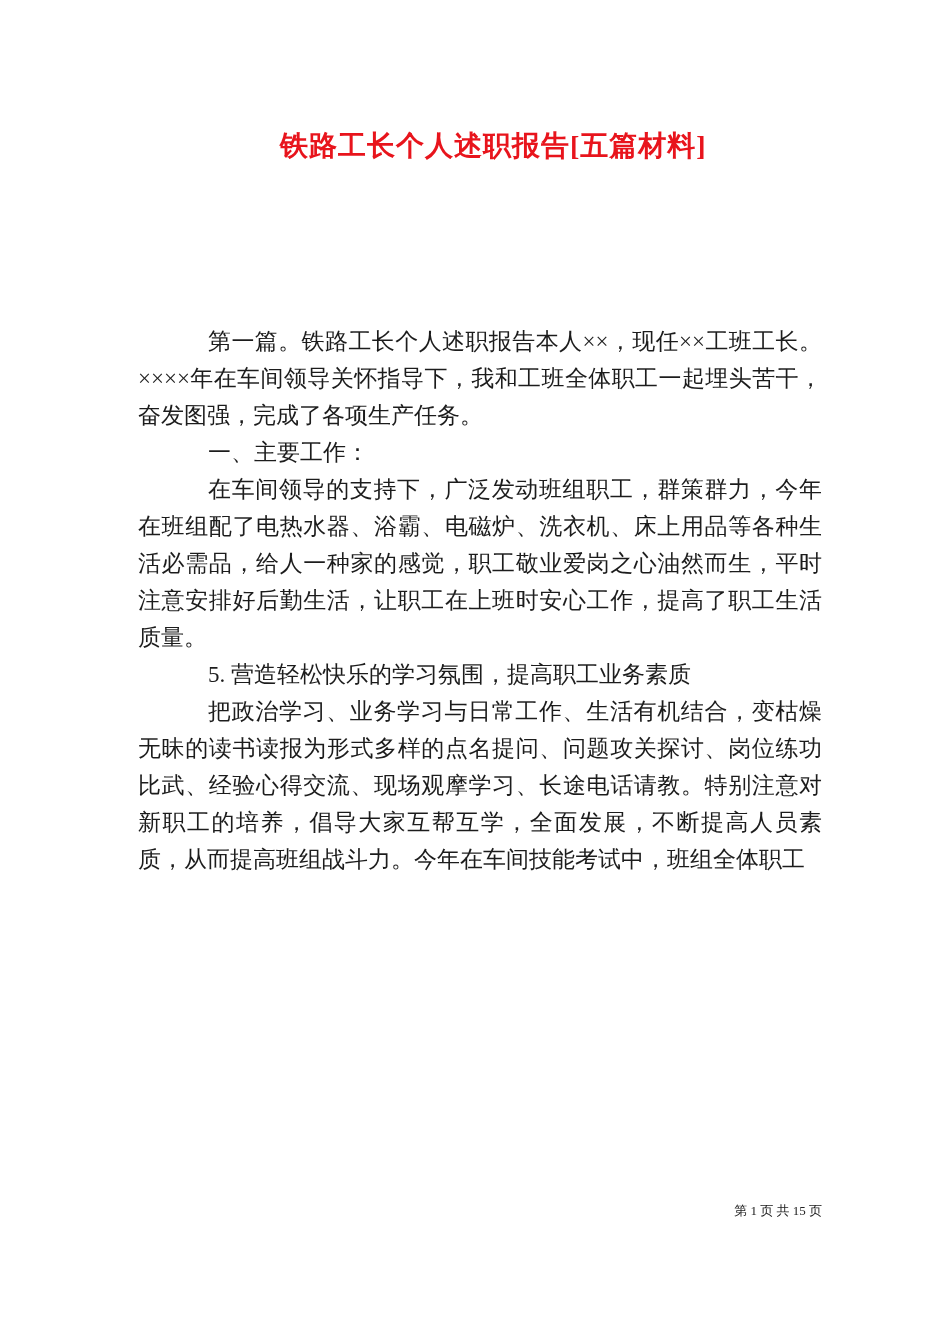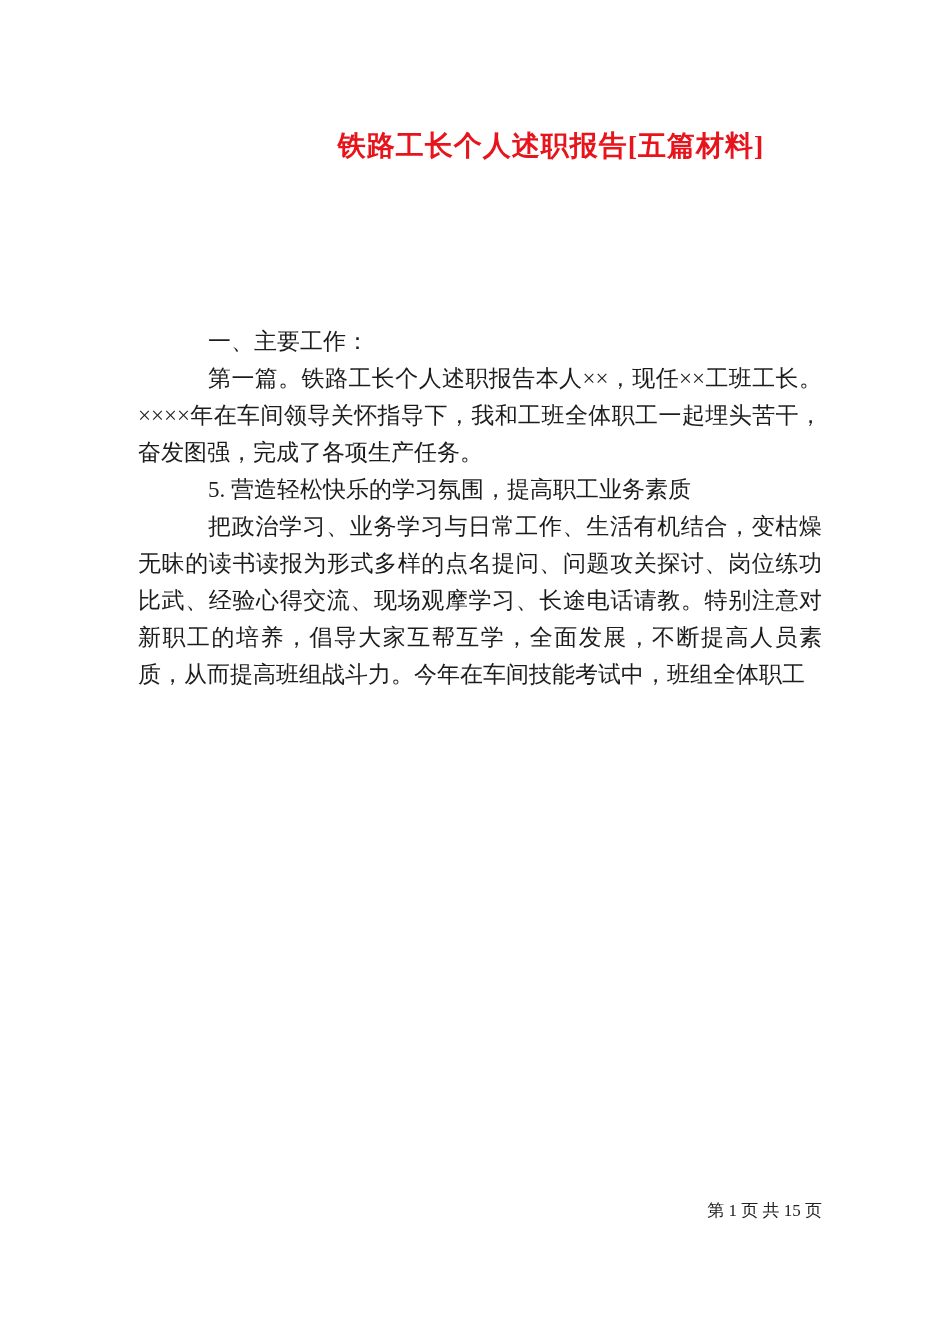--- a/index.html
+++ b/index.html
@@ -16,21 +16,20 @@
     color: #1c1c1c;
     overflow: hidden;
   }
   .doc-title {
     position: absolute;
     top: 127px;
     left: 138px;
     right: 128px;
     margin: 0;
     padding-left: 142px;   
-    text-align: center;
     font-size: 28px;
     line-height: 38px;
     font-weight: bold;
     letter-spacing: 1px;
     white-space: nowrap;
   }
   .doc-body {
     position: absolute;
     top: 323px;
     left: 138px;
@@ -41,36 +40,37 @@
   }
   .para {
     margin: 0;
     padding: 0;
     text-indent: 70px;
   }
   .page-footer {
     position: absolute;
     top: 1199px;
     right: 128px;
-    font-size: 17px;
+    font-size: 13px;
     line-height: 24px;
     color: #222222;
     font-family: "Liberation Serif", "DejaVu Serif", serif;
   }
 </style>
 </head>
 <body>
 
 <div class="page">
 
   <h1 class="doc-title" style="color: rgb(232, 20, 28);">铁路工长个人述职报告[五篇材料]</h1>
 
   <div class="doc-body" style="color: rgb(28, 28, 28);">
+    <p class="para">第一篇。铁路工长个人述职报告本人××，现任××工班工长。××××年在车间领导关怀指导下，我和工班全体职工一起埋头苦干，奋发图强，完成了各项生产任务。</p>
     <p class="para">一、主要工作：</p>
-    <p class="para">第一篇。铁路工长个人述职报告本人××，现任××工班工长。××××年在车间领导关怀指导下，我和工班全体职工一起埋头苦干，奋发图强，完成了各项生产任务。</p>
+    <p class="para">在车间领导的支持下，广泛发动班组职工，群策群力，今年在班组配了电热水器、浴霸、电磁炉、洗衣机、床上用品等各种生活必需品，给人一种家的感觉，职工敬业爱岗之心油然而生，平时注意安排好后勤生活，让职工在上班时安心工作，提高了职工生活质量。</p>
     <p class="para">5. 营造轻松快乐的学习氛围，提高职工业务素质</p>
     <p class="para">把政治学习、业务学习与日常工作、生活有机结合，变枯燥无昧的读书读报为形式多样的点名提问、问题攻关探讨、岗位练功比武、经验心得交流、现场观摩学习、长途电话请教。特别注意对新职工的培养，倡导大家互帮互学，全面发展，不断提高人员素质，从而提高班组战斗力。今年在车间技能考试中，班组全体职工</p>
   </div>
 
   <div class="page-footer">
     <span>第 1 页 共 15 页</span>
   </div>
 
 </div>
 

